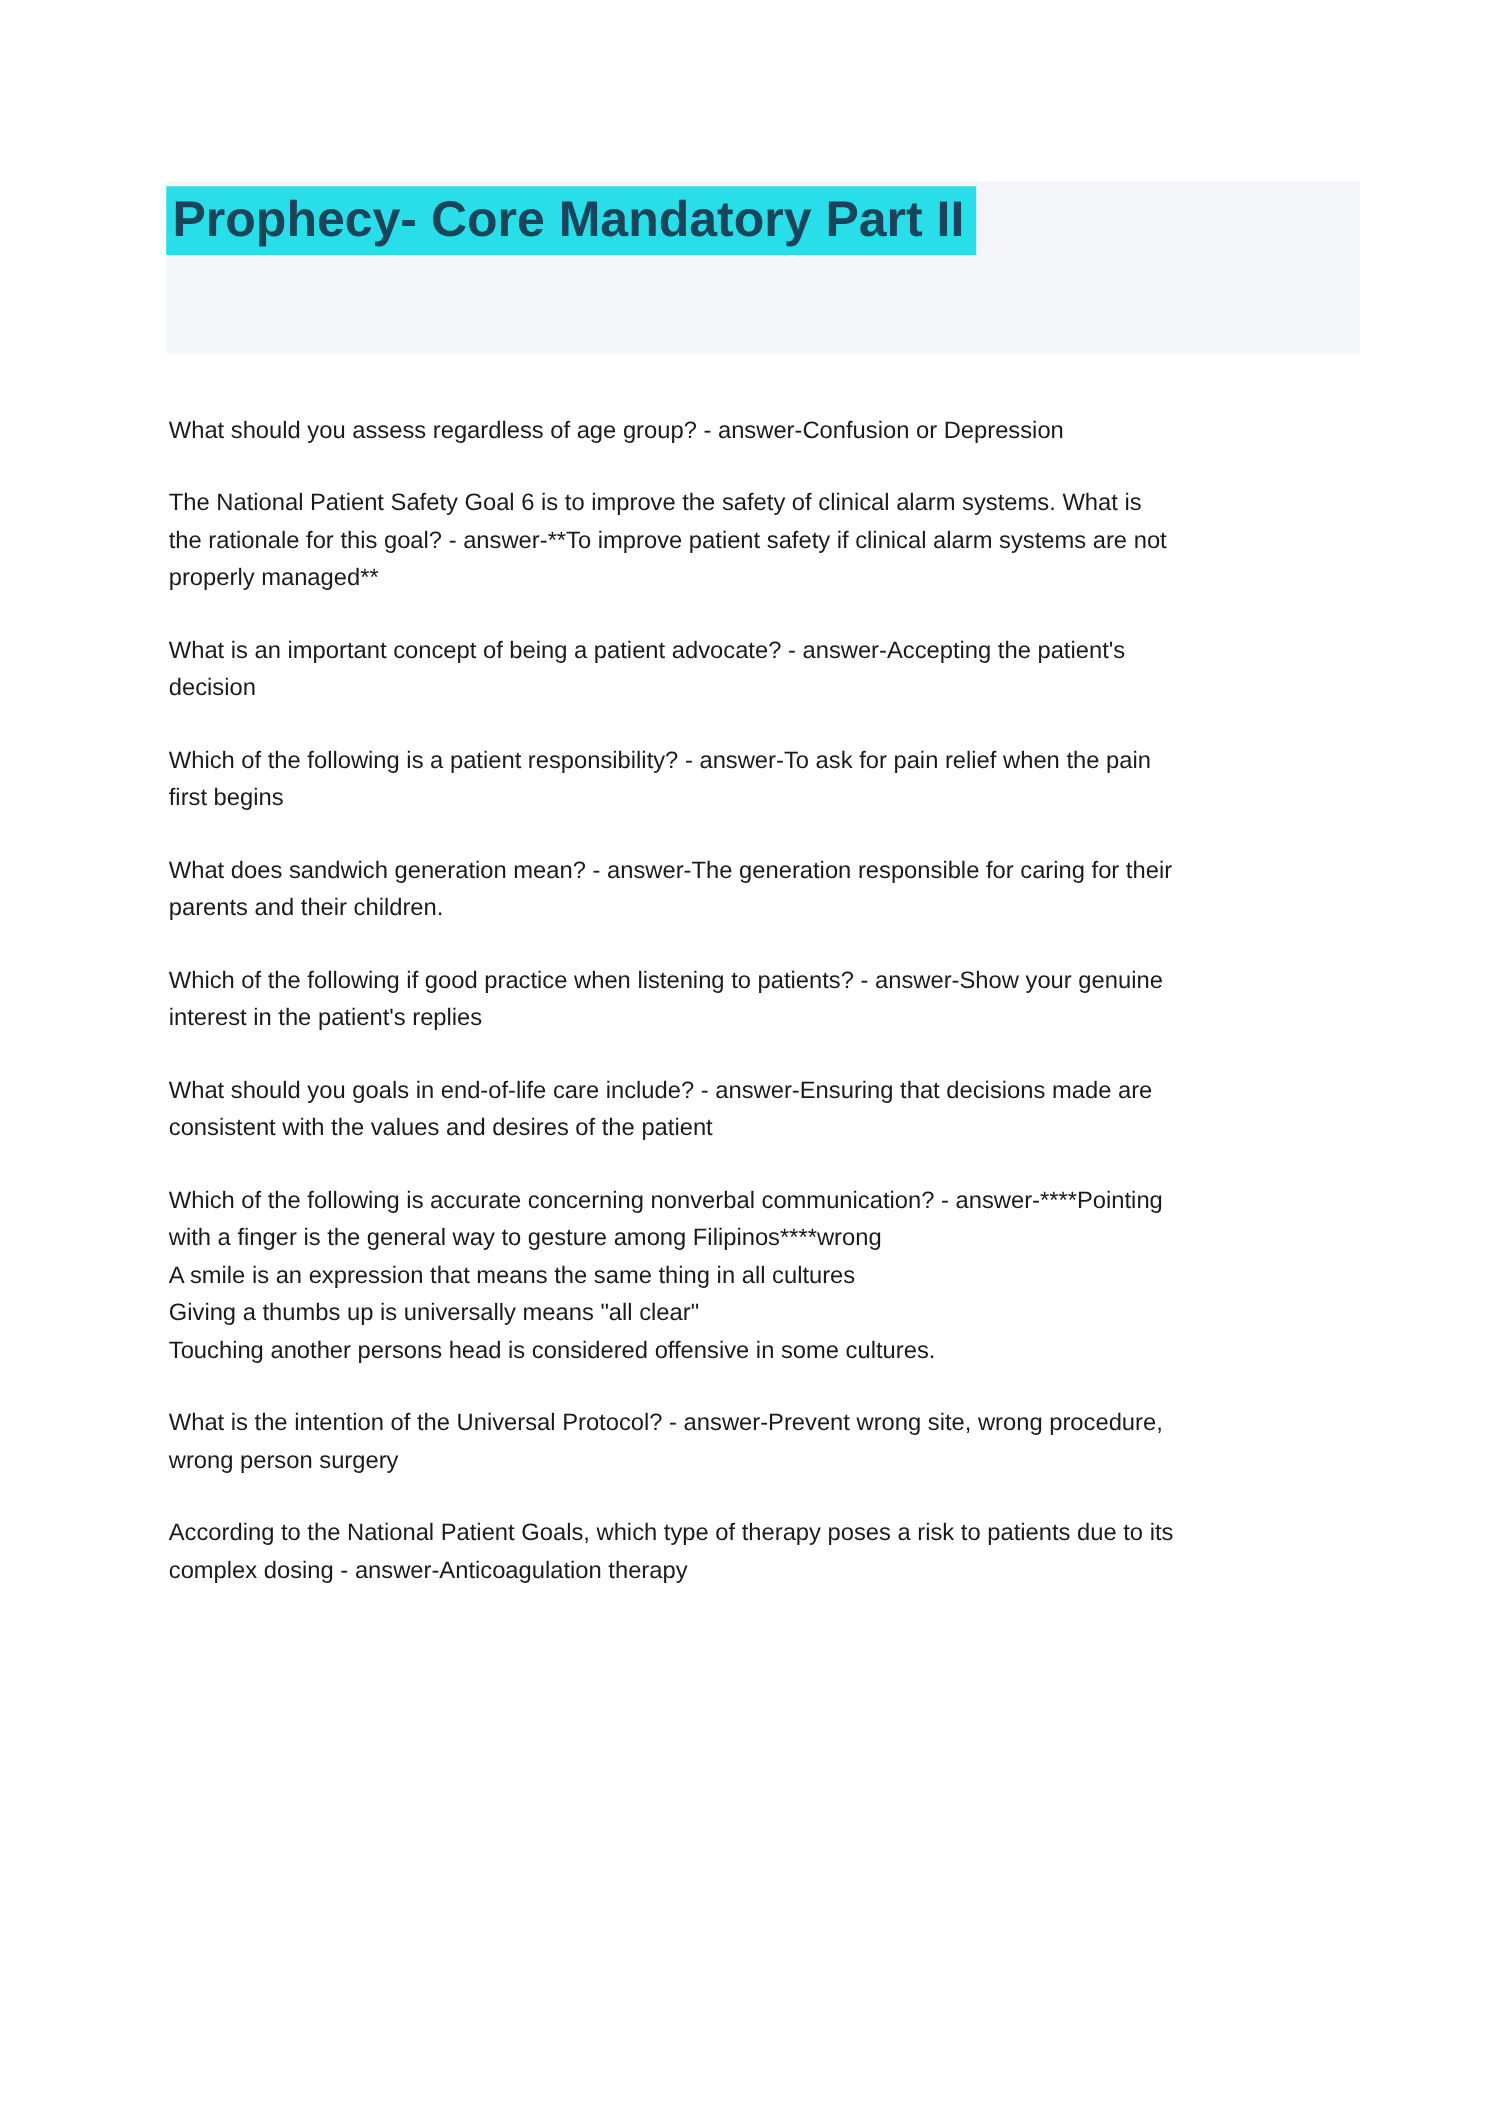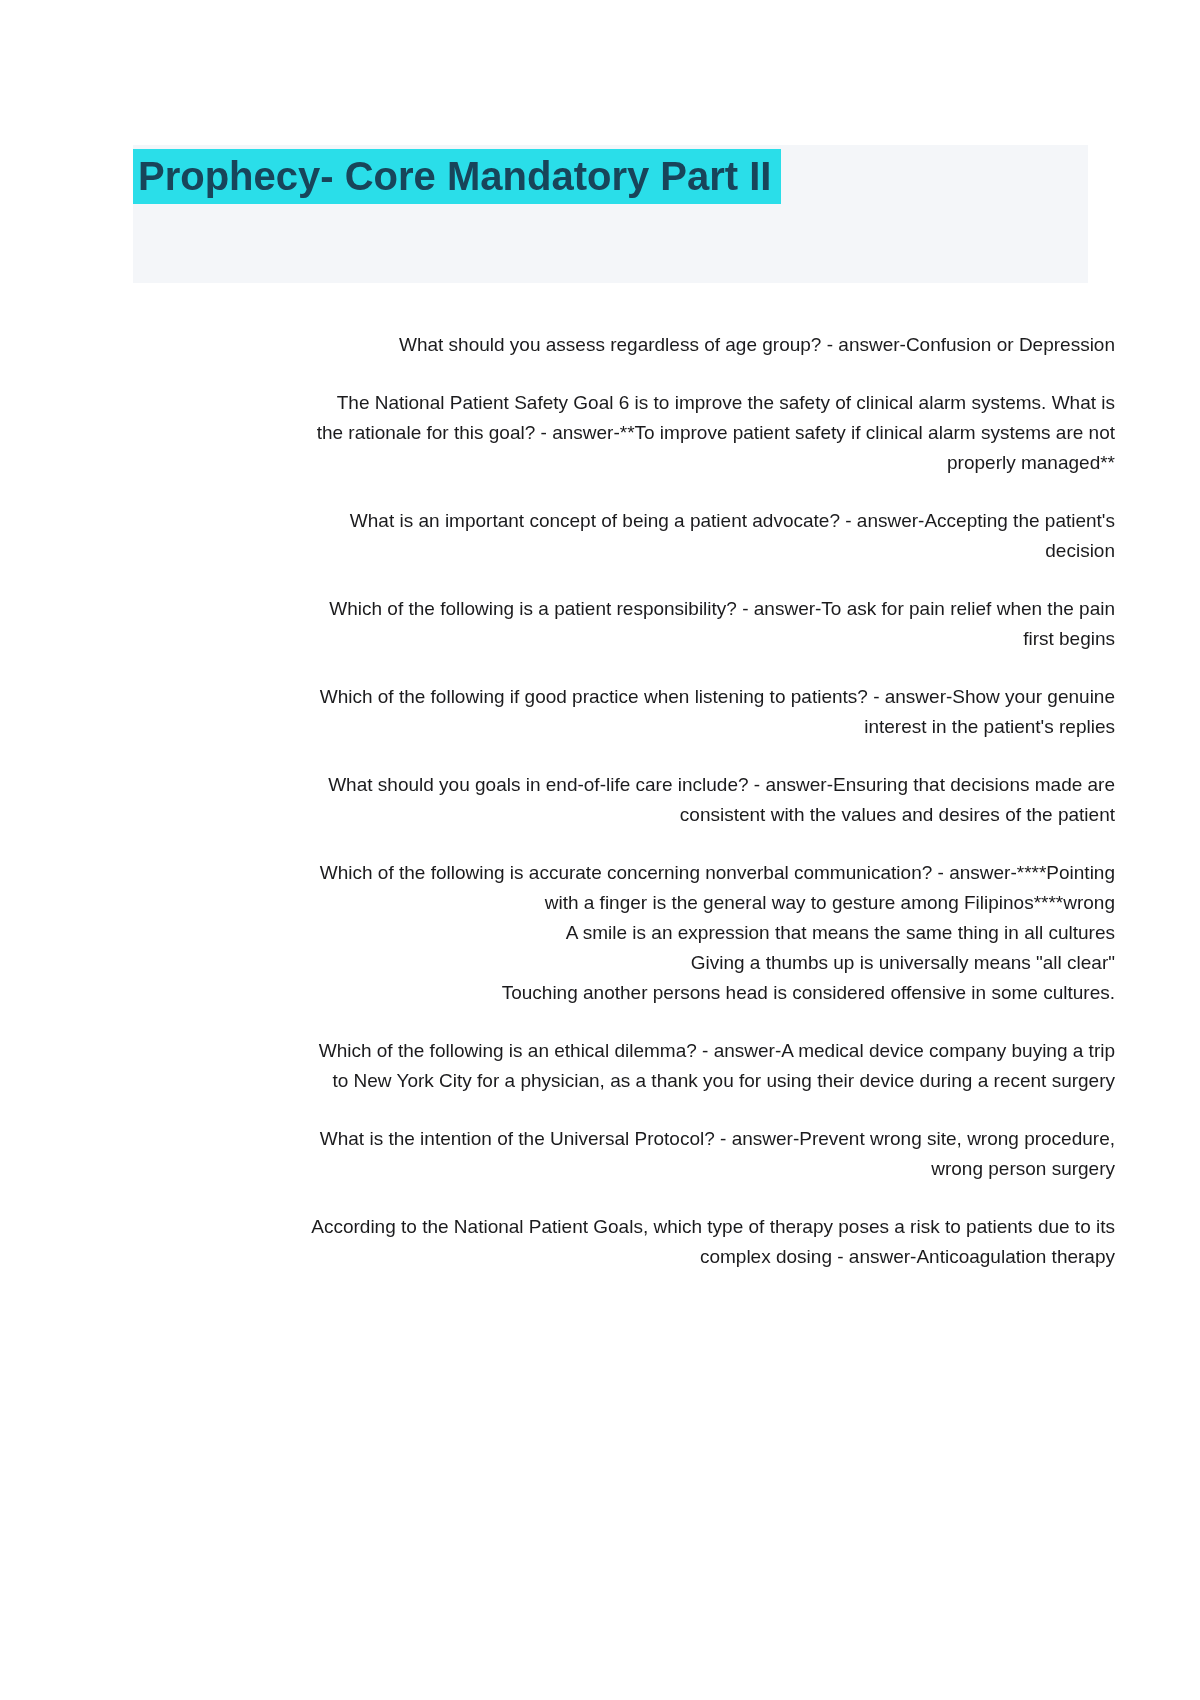--- a/index.html
+++ b/index.html
@@ -47,21 +47,20 @@
     left: 135px;
     top: 330px;
     width: 980px;
   }
   .content p {
     margin: 0 0 28px 0;
     font-size: 19px;
     line-height: 30px;
     color: #1b1b1d;
     white-space: pre-line;
-    text-align: right;
   }
   .page-bottom-divider {
     position: absolute;
     left: 56px;
     top: 1694px;
     width: 1087px;
     height: 4px;
     background: #1a1a1a;
     border-top: 1px solid #8a8a8a;
   }
@@ -79,31 +78,31 @@
 
   <div class="content">
     <p>What should you assess regardless of age group? - answer-Confusion or Depression</p>
     <p>The National Patient Safety Goal 6 is to improve the safety of clinical alarm systems. What is
 the rationale for this goal? - answer-**To improve patient safety if clinical alarm systems are not
 properly managed**</p>
     <p>What is an important concept of being a patient advocate? - answer-Accepting the patient's
 decision</p>
     <p>Which of the following is a patient responsibility? - answer-To ask for pain relief when the pain
 first begins</p>
+    <p>What does sandwich generation mean? - answer-The generation responsible for caring for their
+parents and their children.</p>
     <p>Which of the following if good practice when listening to patients? - answer-Show your genuine
 interest in the patient's replies</p>
     <p>What should you goals in end-of-life care include? - answer-Ensuring that decisions made are
 consistent with the values and desires of the patient</p>
     <p>Which of the following is accurate concerning nonverbal communication? - answer-****Pointing
 with a finger is the general way to gesture among Filipinos****wrong
 A smile is an expression that means the same thing in all cultures
 Giving a thumbs up is universally means "all clear"
 Touching another persons head is considered offensive in some cultures.</p>
-    <p>Which of the following is an ethical dilemma? - answer-A medical device company buying a trip
-to New York City for a physician, as a thank you for using their device during a recent surgery</p>
     <p>What is the intention of the Universal Protocol? - answer-Prevent wrong site, wrong procedure,
 wrong person surgery</p>
     <p>According to the National Patient Goals, which type of therapy poses a risk to patients due to its
 complex dosing - answer-Anticoagulation therapy</p>
   </div>
 
   <div class="page-bottom-divider"></div>
 
 </div>
 

